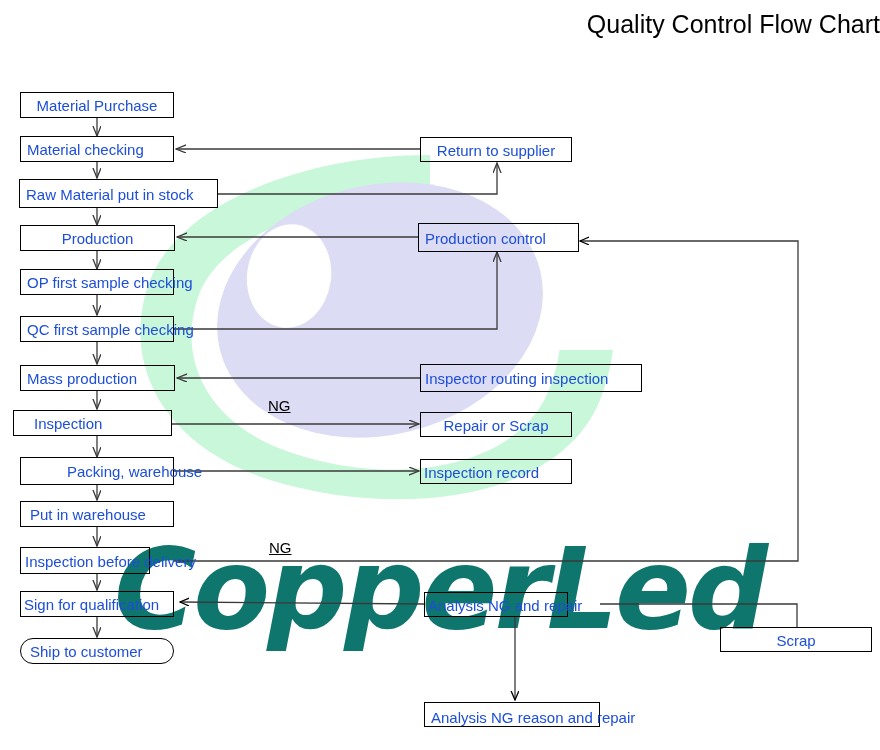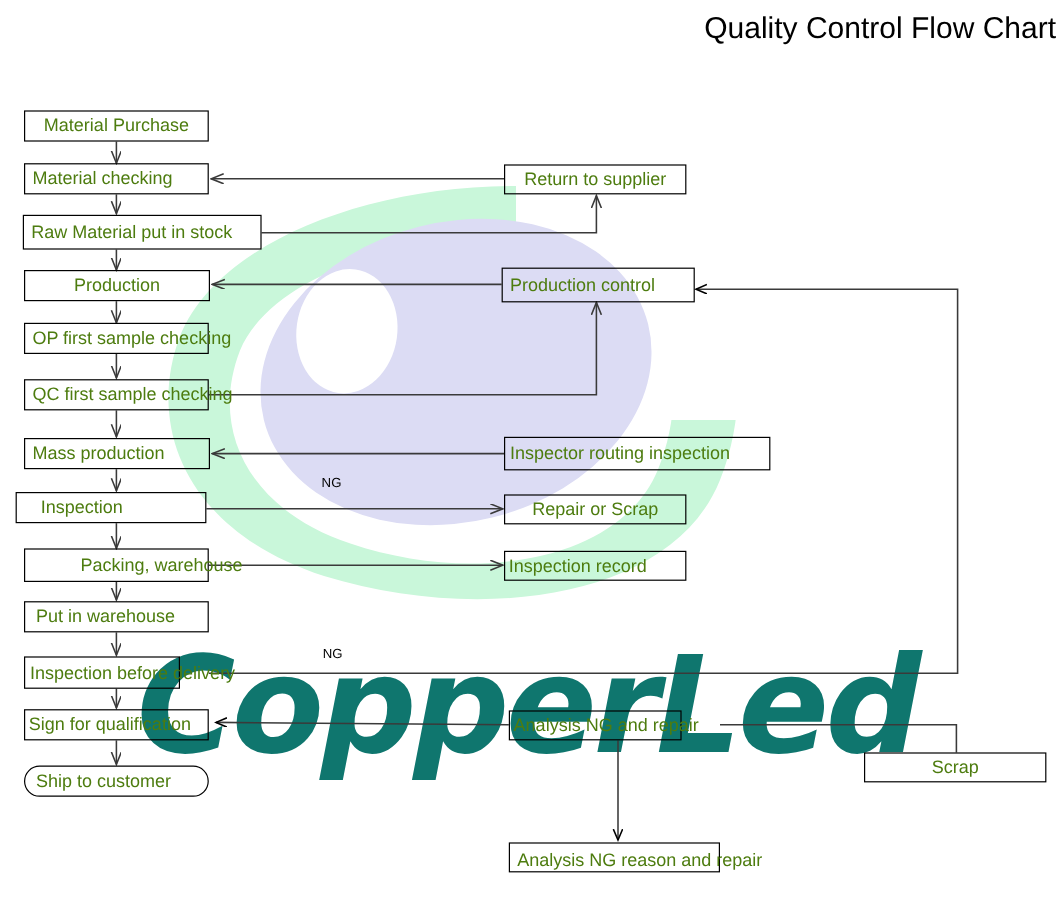--- a/index.html
+++ b/index.html
@@ -60,21 +60,21 @@
     color: #000000;
     font-family: "Liberation Sans", sans-serif;
     z-index: 4;
   }
 
   .node {
     position: absolute;
     box-sizing: border-box;
     border: 1px solid #000000;
     background: transparent;
-    color: #4d7c0f;
+    color: #1d4ed8;
     font-size: 15px;
     line-height: 1;
     white-space: nowrap;
     z-index: 3;
   }
   .node > span {
     position: absolute;
     left: 6px;
     top: 50%;
     transform: translateY(-50%);
@@ -91,24 +91,25 @@
   .node.wrap > span {
     top: 4px;
     transform: none;
     white-space: normal;
     line-height: 1.45;
     width: 230px;
   }
 
   .ng-label {
     position: absolute;
-    font-size: 11px;
+    font-size: 15px;
     color: #000000;
     z-index: 4;
     white-space: nowrap;
+    text-decoration: underline;
   }
 
   #edges {
     position: absolute;
     left: 0; top: 0;
     width: 880px;
     height: 750px;
     z-index: 2;
   }
 </style>

